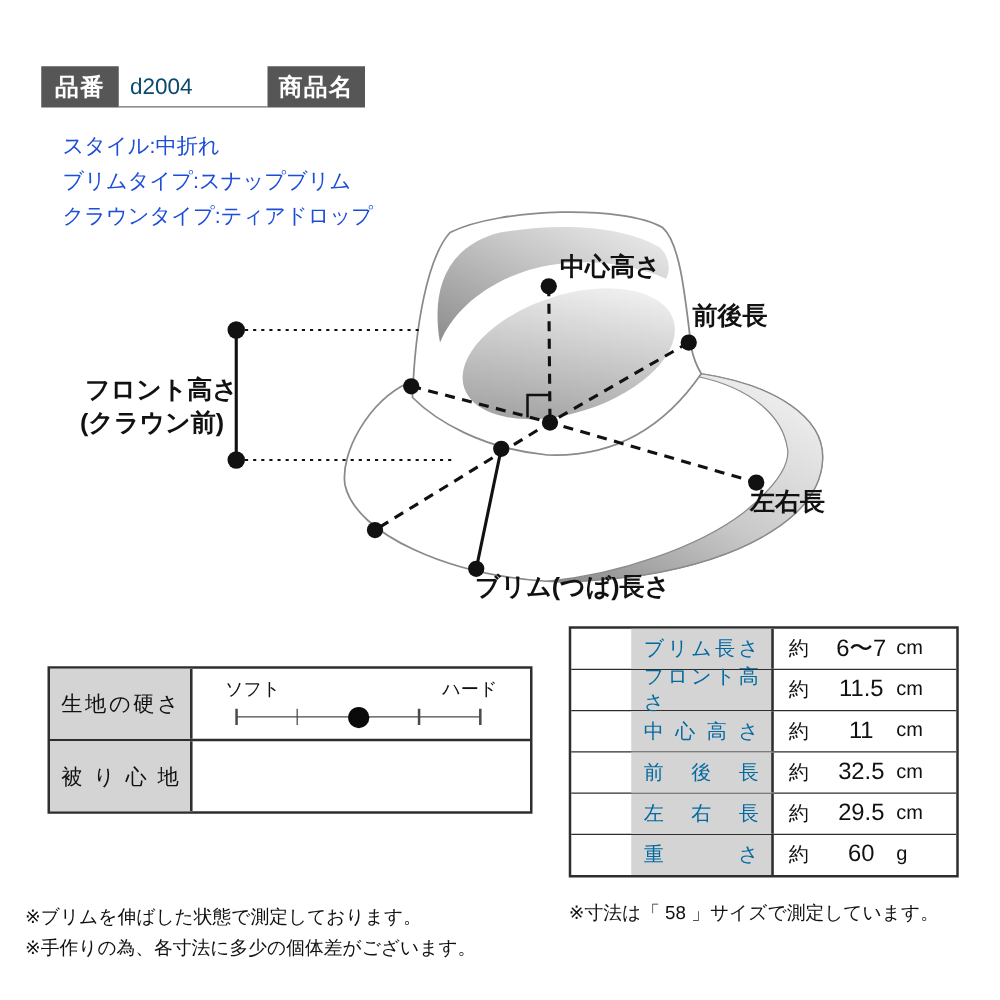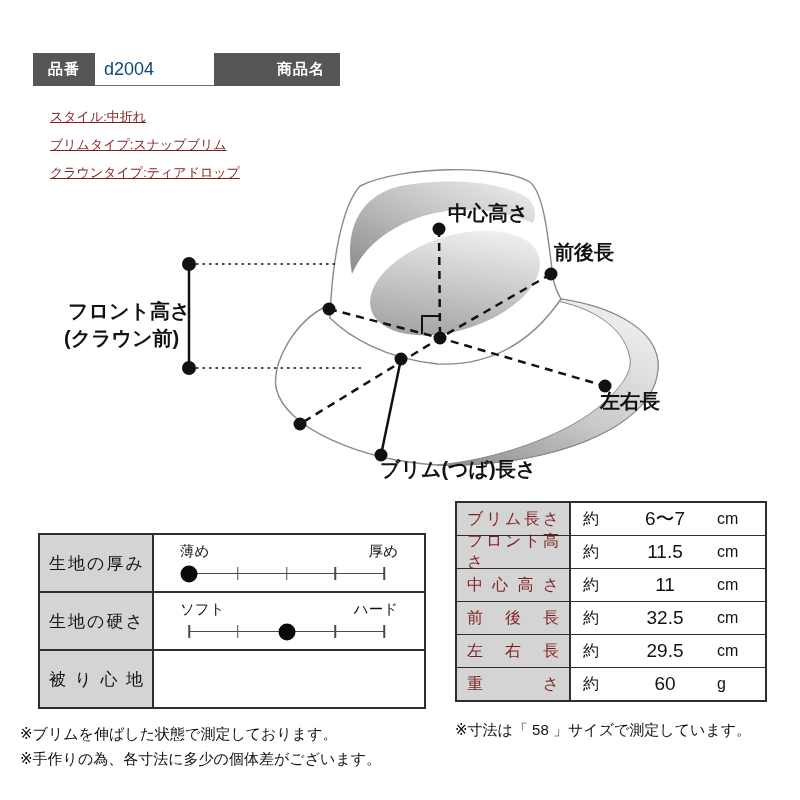--- a/index.html
+++ b/index.html
@@ -3,30 +3,30 @@
 <meta charset="utf-8">
 <style>
   html,body{margin:0;padding:0;}
   body{
     width:800px;height:800px;background:#ffffff;position:relative;overflow:hidden;
     font-family:"Liberation Sans","DejaVu Sans",sans-serif;color:#2b2b2b;
     -webkit-font-smoothing:antialiased;
   }
   
   .header-row{position:absolute;left:33px;top:53px;width:737px;height:33px;display:flex;align-items:stretch;}
-  .badge{background:#565656;color:#ffffff;font-size:15px;font-weight:bold;
+  .badge{background:#565656;color:#ffffff;font-size:19px;font-weight:bold;
          display:flex;align-items:center;justify-content:center;flex:0 0 auto;letter-spacing:1px;}
   .badge.code{width:62px;}
-  .badge.name{width:78px;padding-left:48px;}
+  .badge.name{width:78px;}
   .field-value{border-bottom:1.5px solid #6e6e6e;display:flex;align-items:center;
                font-size:18px;color:#0c4a6e;padding-left:9px;white-space:nowrap;overflow:hidden;}
   .field-value.code{width:110px;flex:0 0 auto;}
   .field-value.name{flex:1 1 auto;font-size:17.5px;}
   
-  .spec-lines{position:absolute;left:50px;top:103px;font-size:13px;line-height:28px;color:#7f1d1d;text-decoration:underline;}
+  .spec-lines{position:absolute;left:50px;top:103px;font-size:17px;line-height:28px;color:#1d4ed8;}
   
   .hat-svg{position:absolute;left:60px;top:166px;}
   .diag-label{font-size:20px;font-weight:600;fill:#111;}
   
   .feel-table{position:absolute;left:38px;top:533px;width:384px;border:2px solid #2e2e2e;
               border-collapse:collapse;background:#fff;}
   .feel-row{display:flex;height:56px;border-top:2px solid #2e2e2e;}
   .feel-row:first-child{border-top:none;}
   .feel-label{width:112px;flex:0 0 auto;background:#d4d4d4;border-right:2px solid #2e2e2e;
               font-size:17px;color:#111;display:flex;align-items:center;}
@@ -37,21 +37,21 @@
   .feel-end.r{right:26px;}
   .track{position:absolute;left:35px;top:38px;width:195px;height:0;border-top:1.5px solid #4a4a4a;}
   .tick{position:absolute;top:-7px;width:1.5px;height:13px;background:#4a4a4a;transform:translateX(-50%);}
   .slider-dot{position:absolute;top:0;width:17px;height:17px;border-radius:50%;background:#0a0a0a;
               transform:translate(-50%,-50%);}
   
   .meas-table{position:absolute;left:455px;top:501px;width:308px;border:2px solid #2e2e2e;background:#fff;}
   .meas-row{display:flex;height:32px;border-top:1.5px solid #2e2e2e;}
   .meas-row:first-child{border-top:none;}
   .meas-label{width:112px;flex:0 0 auto;background:#d4d4d4;border-right:2px solid #2e2e2e;
-              font-size:16px;color:#7f1d1d;display:flex;align-items:center;}
+              font-size:16px;color:#0369a1;display:flex;align-items:center;margin-left:48px;}
   .meas-label span{display:block;width:100%;padding:0 10px;text-align:justify;text-align-last:justify;}
   .meas-value-area{flex:1 1 auto;display:flex;align-items:center;}
   .meas-approx{width:30px;padding-left:12px;font-size:16px;color:#111;flex:0 0 auto;}
   .meas-num{flex:1 1 auto;text-align:center;font-size:19px;color:#111;}
   .meas-unit{width:48px;flex:0 0 auto;font-size:16px;color:#111;}
   
   .notes-left{position:absolute;left:20px;top:721px;font-size:15px;line-height:25px;color:#111;}
   .note-right{position:absolute;left:455px;top:721px;font-size:15px;color:#111;}
 </style>
 </head>
@@ -124,37 +124,20 @@
   <text class="diag-label" x="494" y="93">前後長</text>
   <text class="diag-label" x="8" y="152">フロント高さ</text>
   <text class="diag-label" x="4" y="179">(クラウン前)</text>
   <text class="diag-label" x="540" y="242">左右長</text>
   <text class="diag-label" x="320" y="310">ブリム(つば)長さ</text>
 </svg>
 
 <div class="feel-table">
   <div class="feel-row">
     <div class="feel-label">
-        <span>生地の厚み</span>
-      </div>
-    <div class="feel-cell">
-      <span class="feel-end l">薄め</span>
-      <span class="feel-end r">厚め</span>
-      <div class="track">
-        <span class="tick" style="left:0%"></span>
-          <span class="tick" style="left:25%"></span>
-          <span class="tick" style="left:50%"></span>
-          <span class="tick" style="left:75%"></span>
-          <span class="tick" style="left:100%"></span>
-        <span class="slider-dot" style="left: 0%;"></span>
-      </div>
-    </div>
-  </div>
-  <div class="feel-row">
-    <div class="feel-label">
         <span>生地の硬さ</span>
       </div>
     <div class="feel-cell">
       <span class="feel-end l">ソフト</span>
       <span class="feel-end r">ハード</span>
       <div class="track">
         <span class="tick" style="left:0%"></span>
           <span class="tick" style="left:25%"></span>
           <span class="tick" style="left:50%"></span>
           <span class="tick" style="left:75%"></span>

